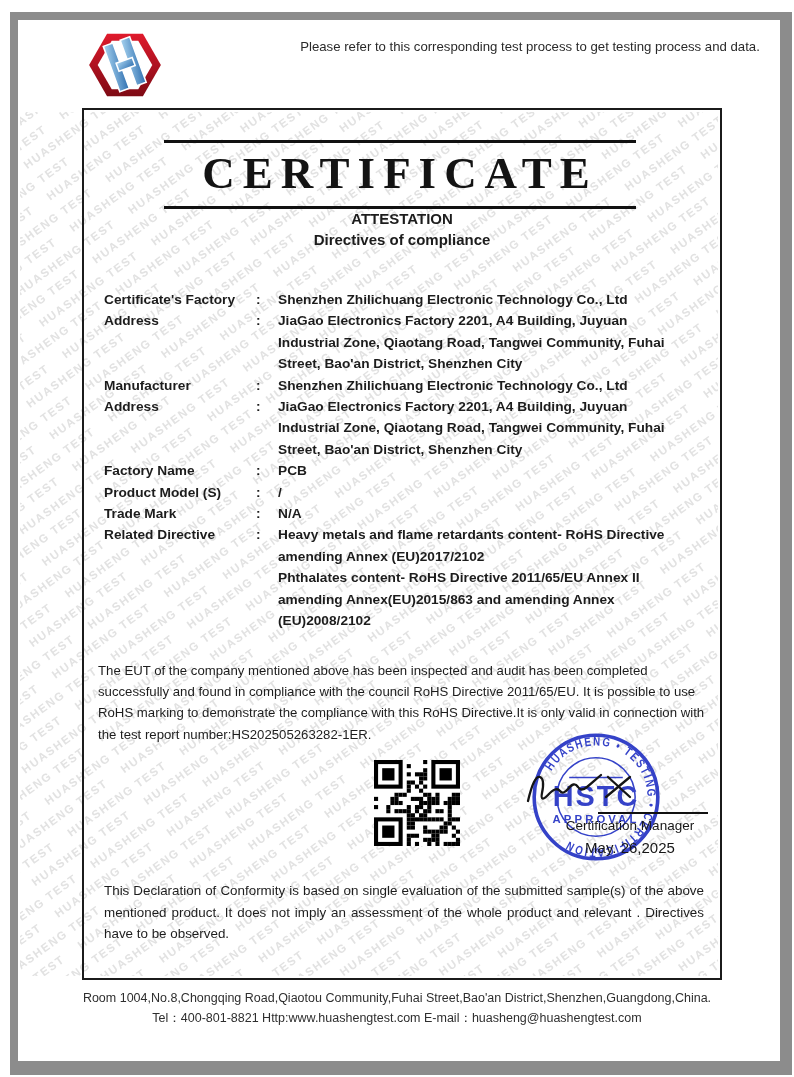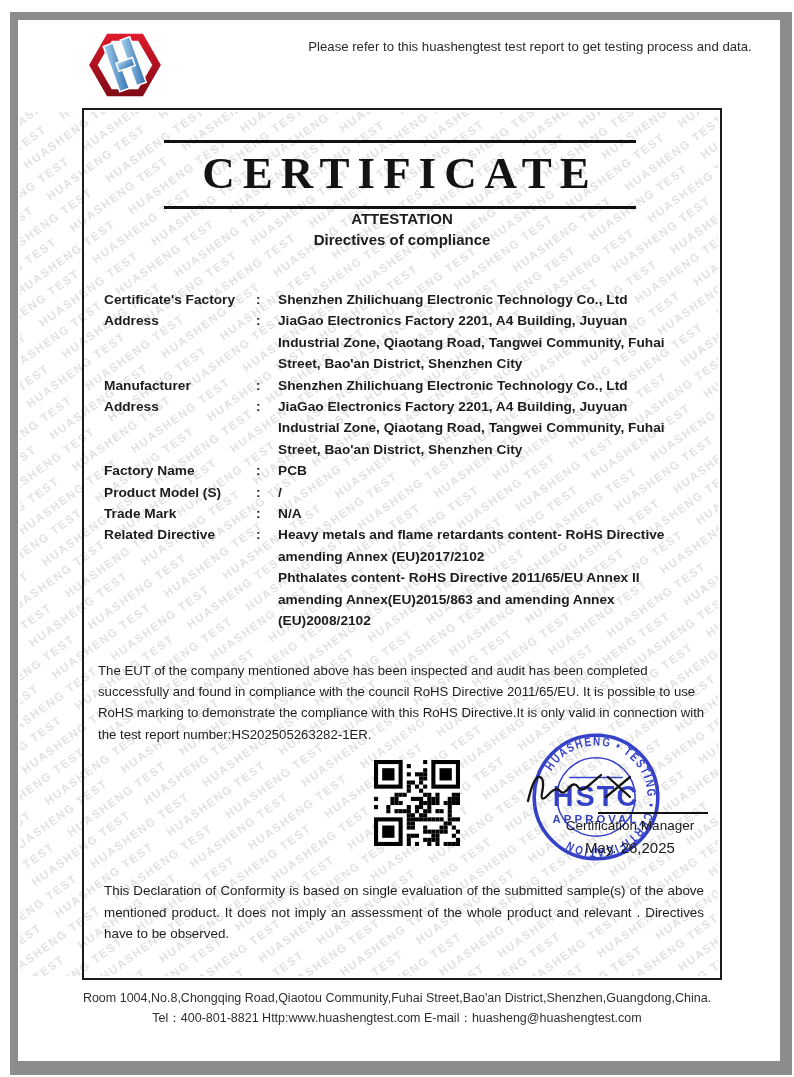--- a/index.html
+++ b/index.html
@@ -168,21 +168,21 @@
       <polygon points="15,46 33,15 67,15 85,46 67,77 33,77" fill="#ffffff"></polygon>
       <g transform="rotate(-20 50 46)">
         <rect x="32" y="14" width="13" height="62" fill="url(#lgBlue)" stroke="#fff" stroke-width="2"></rect>
         <rect x="55" y="14" width="13" height="62" fill="url(#lgBlue)" stroke="#fff" stroke-width="2"></rect>
         <rect x="40" y="40" width="22" height="11" fill="url(#lgBlue)" stroke="#fff" stroke-width="2"></rect>
       </g>
     </svg>
   </div>
 
   <div class="notice">
-    <div>Please refer to this huashengtest test report to get testing process and data.</div>
+    <div>Please refer to this corresponding test process to get testing process and data.</div>
   </div>
 
   <div class="cert-box">
 
     <div class="title-block">
       <div class="title">CERTIFICATE</div>
     </div>
     <div class="sub1">ATTESTATION</div>
     <div class="sub2">Directives of compliance</div>
 

